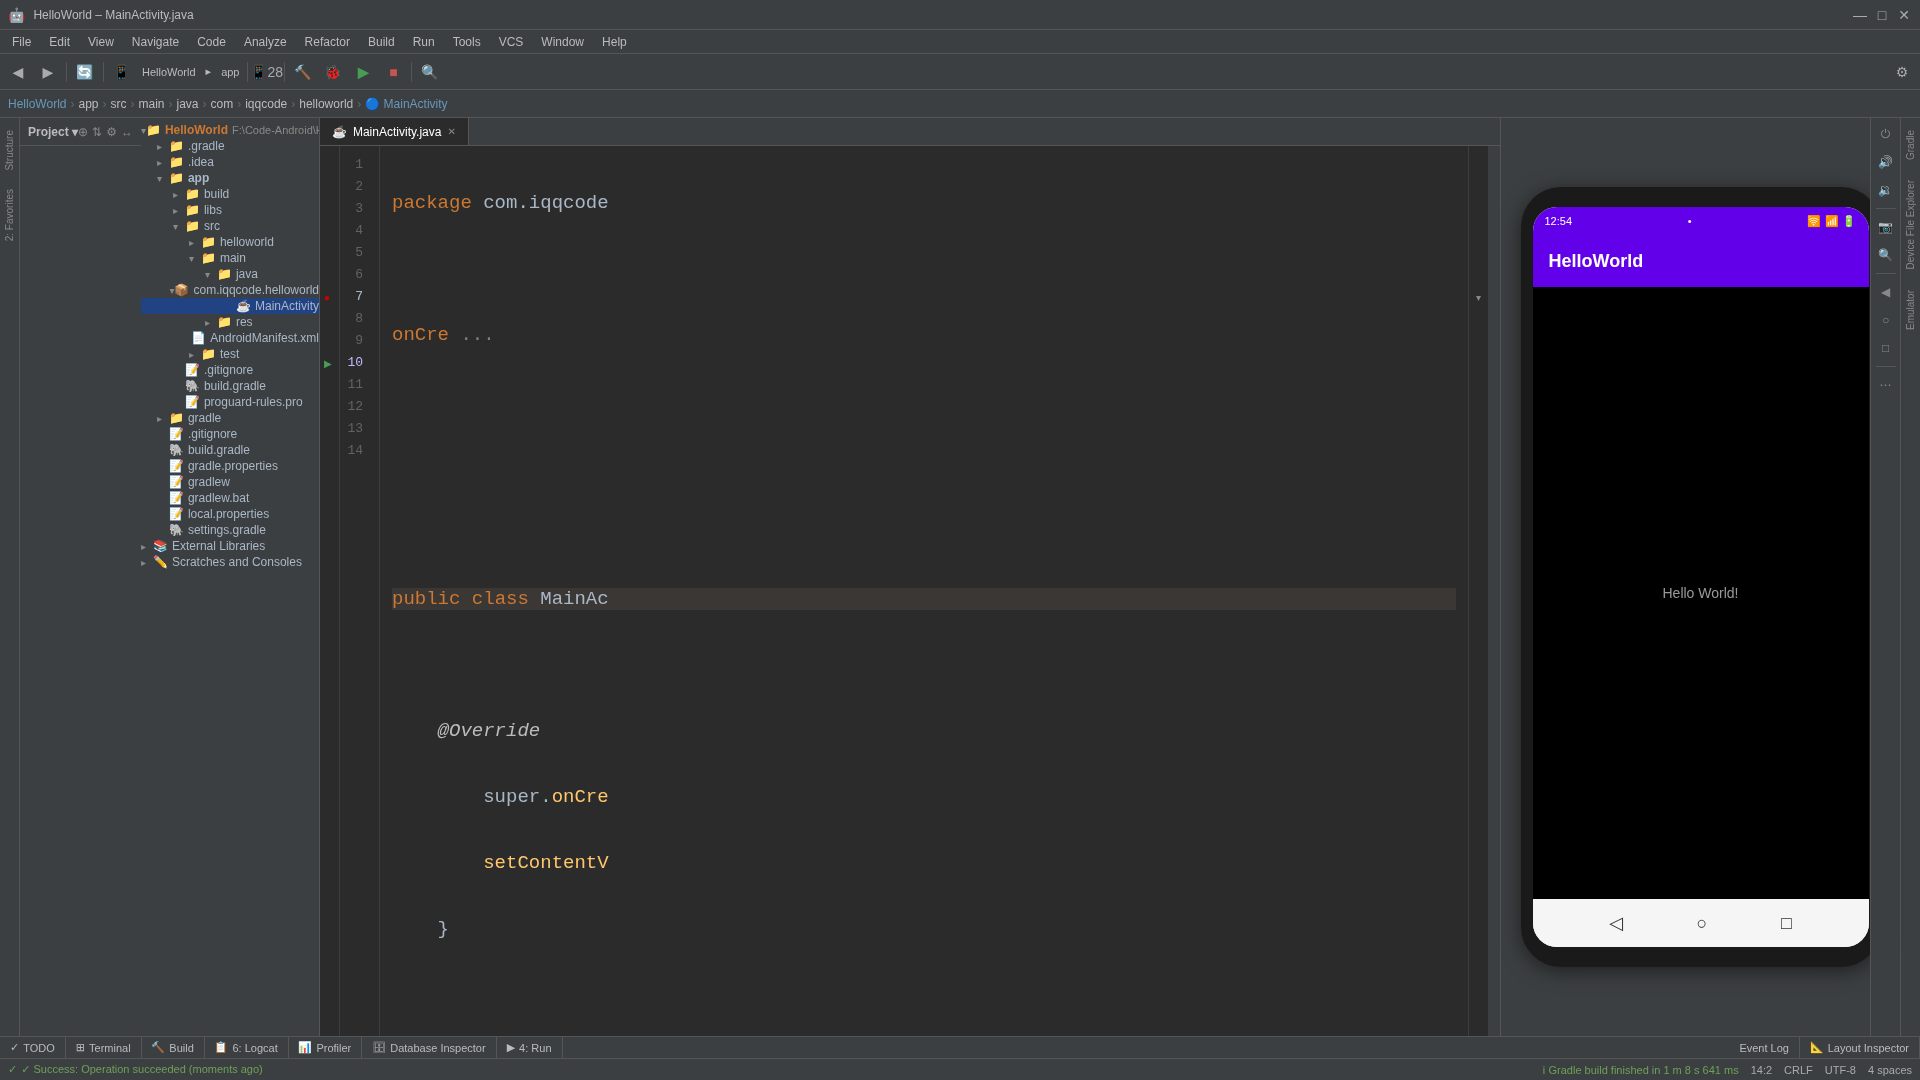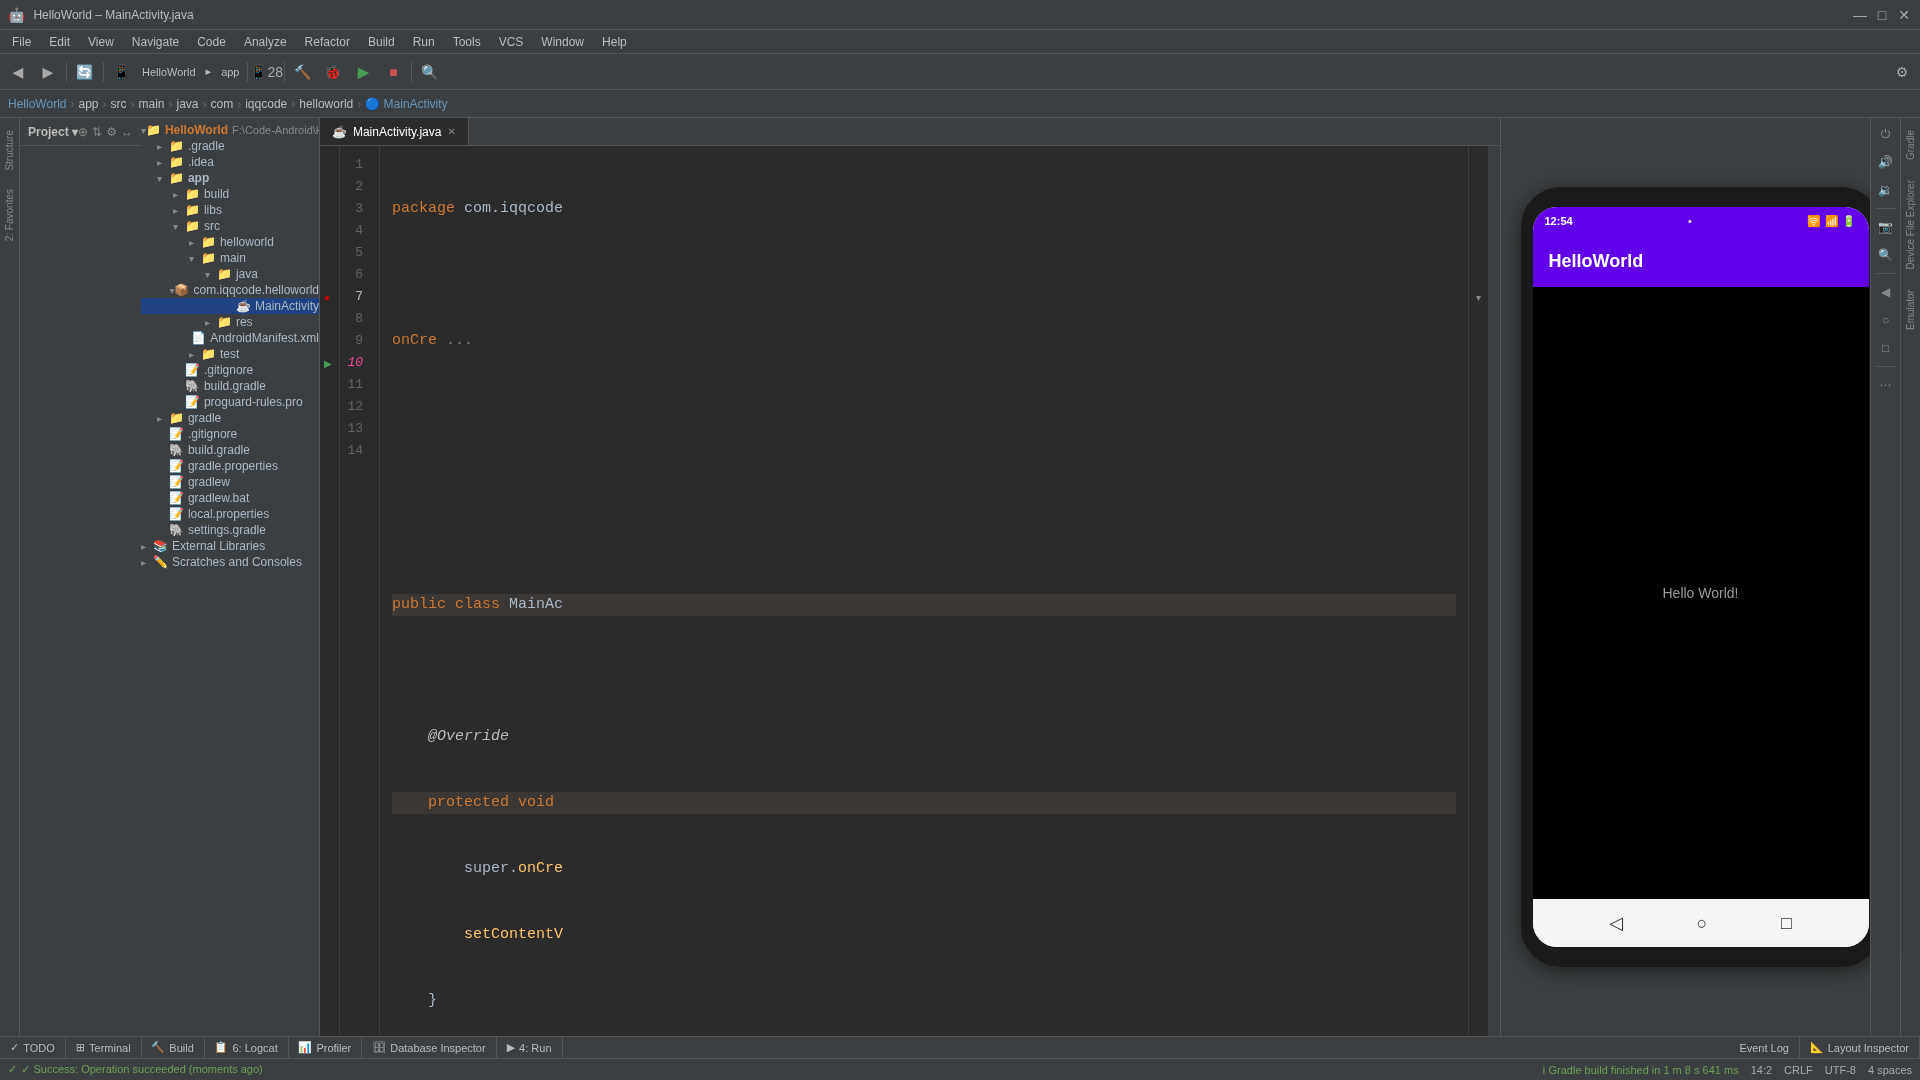--- a/index.html
+++ b/index.html
@@ -84,22 +84,22 @@
 
     
     .code-editor { flex: 1; display: flex; background: #2b2b2b; overflow: hidden; }
     .line-numbers {
       background: #2b2b2b; padding: 8px 0; min-width: 40px;
       text-align: right; padding-right: 8px; color: #606366; font-size: 13px;
       font-family: 'Courier New', monospace; line-height: 22px; border-right: 1px solid #3c3f41;
     }
     .line-number { height: 22px; display: flex; align-items: center; justify-content: flex-end; padding-right: 8px; }
     .code-content {
-      flex: 1; padding: 8px 12px; font-family: 'Courier New', monospace;
-      font-size: 15px; line-height: 22px; overflow: hidden; white-space: pre;
+      flex: 1; padding: 2px 12px; font-family: 'Courier New', monospace;
+      font-size: 19px; line-height: 22px; overflow: hidden; white-space: pre;
     }
     .code-line { height: 22px; display: flex; align-items: center; }
     .kw { color: #cc7832; }
     .cls { color: #a9b7c6; }
     .fn { color: #ffc66d; }
     .cm { color: #808080; }
     .ann { color: #bbb; font-style: italic; }
     .pkg { color: #a9b7c6; }
 
     
@@ -523,21 +523,21 @@
       <div class="line-numbers">
         <div class="line-number">1</div>
         <div class="line-number">2</div>
         <div class="line-number">3</div>
         <div class="line-number">4</div>
         <div class="line-number">5</div>
         <div class="line-number">6</div>
         <div class="line-number" style="color:#a9b7c6;">7</div>
         <div class="line-number">8</div>
         <div class="line-number">9</div>
-        <div class="line-number" style="color:#ec4899;font-style:italic;">10</div>
+        <div class="line-number" style="color:#c4b5fd;">10</div>
         <div class="line-number">11</div>
         <div class="line-number">12</div>
         <div class="line-number">13</div>
         <div class="line-number">14</div>
       </div>
 
       <div class="code-content">
         <div class="code-line">
           <span class="kw">package </span><span class="pkg">com.iqqcode</span>
         </div>
@@ -548,23 +548,20 @@
         <div class="code-line">&nbsp;</div>
         <div class="code-line">&nbsp;</div>
         <div class="code-line">&nbsp;</div>
         <div class="code-line" style="background:#3b3735;">
           <span class="kw">public </span><span class="kw">class </span><span class="cls">MainAc</span>
         </div>
         <div class="code-line">&nbsp;</div>
         <div class="code-line">
           <span class="ann">    @Override</span>
         </div>
-        <div class="code-line" style="background:#3b3735;">
-          <span class="kw">    protected </span><span class="kw">void</span>
-        </div>
         <div class="code-line">
           <span class="cls">        super.</span><span class="fn">onCre</span>
         </div>
         <div class="code-line">
           <span class="fn">        setContentV</span>
         </div>
         <div class="code-line">
           <span class="cls">    }</span>
         </div>
         
@@ -586,21 +583,21 @@
     </div>
   </div>
 
   <div class="device-panel">
 
     <div class="phone-outer">
       <div class="phone-notch"></div>
       <div class="phone-screen">
 
         <div class="phone-status-bar">
-          <span style="font-weight:bold;">12:54</span>
+          <span style="font-weight:normal;">12:54</span>
           <span>•</span>
           <div style="display:flex; gap:4px;">
             <span>🛜</span>
             <span>📶</span>
             <span>🔋</span>
           </div>
         </div>
 
         <div class="phone-app-bar">
           <span class="phone-app-title">HelloWorld</span>

